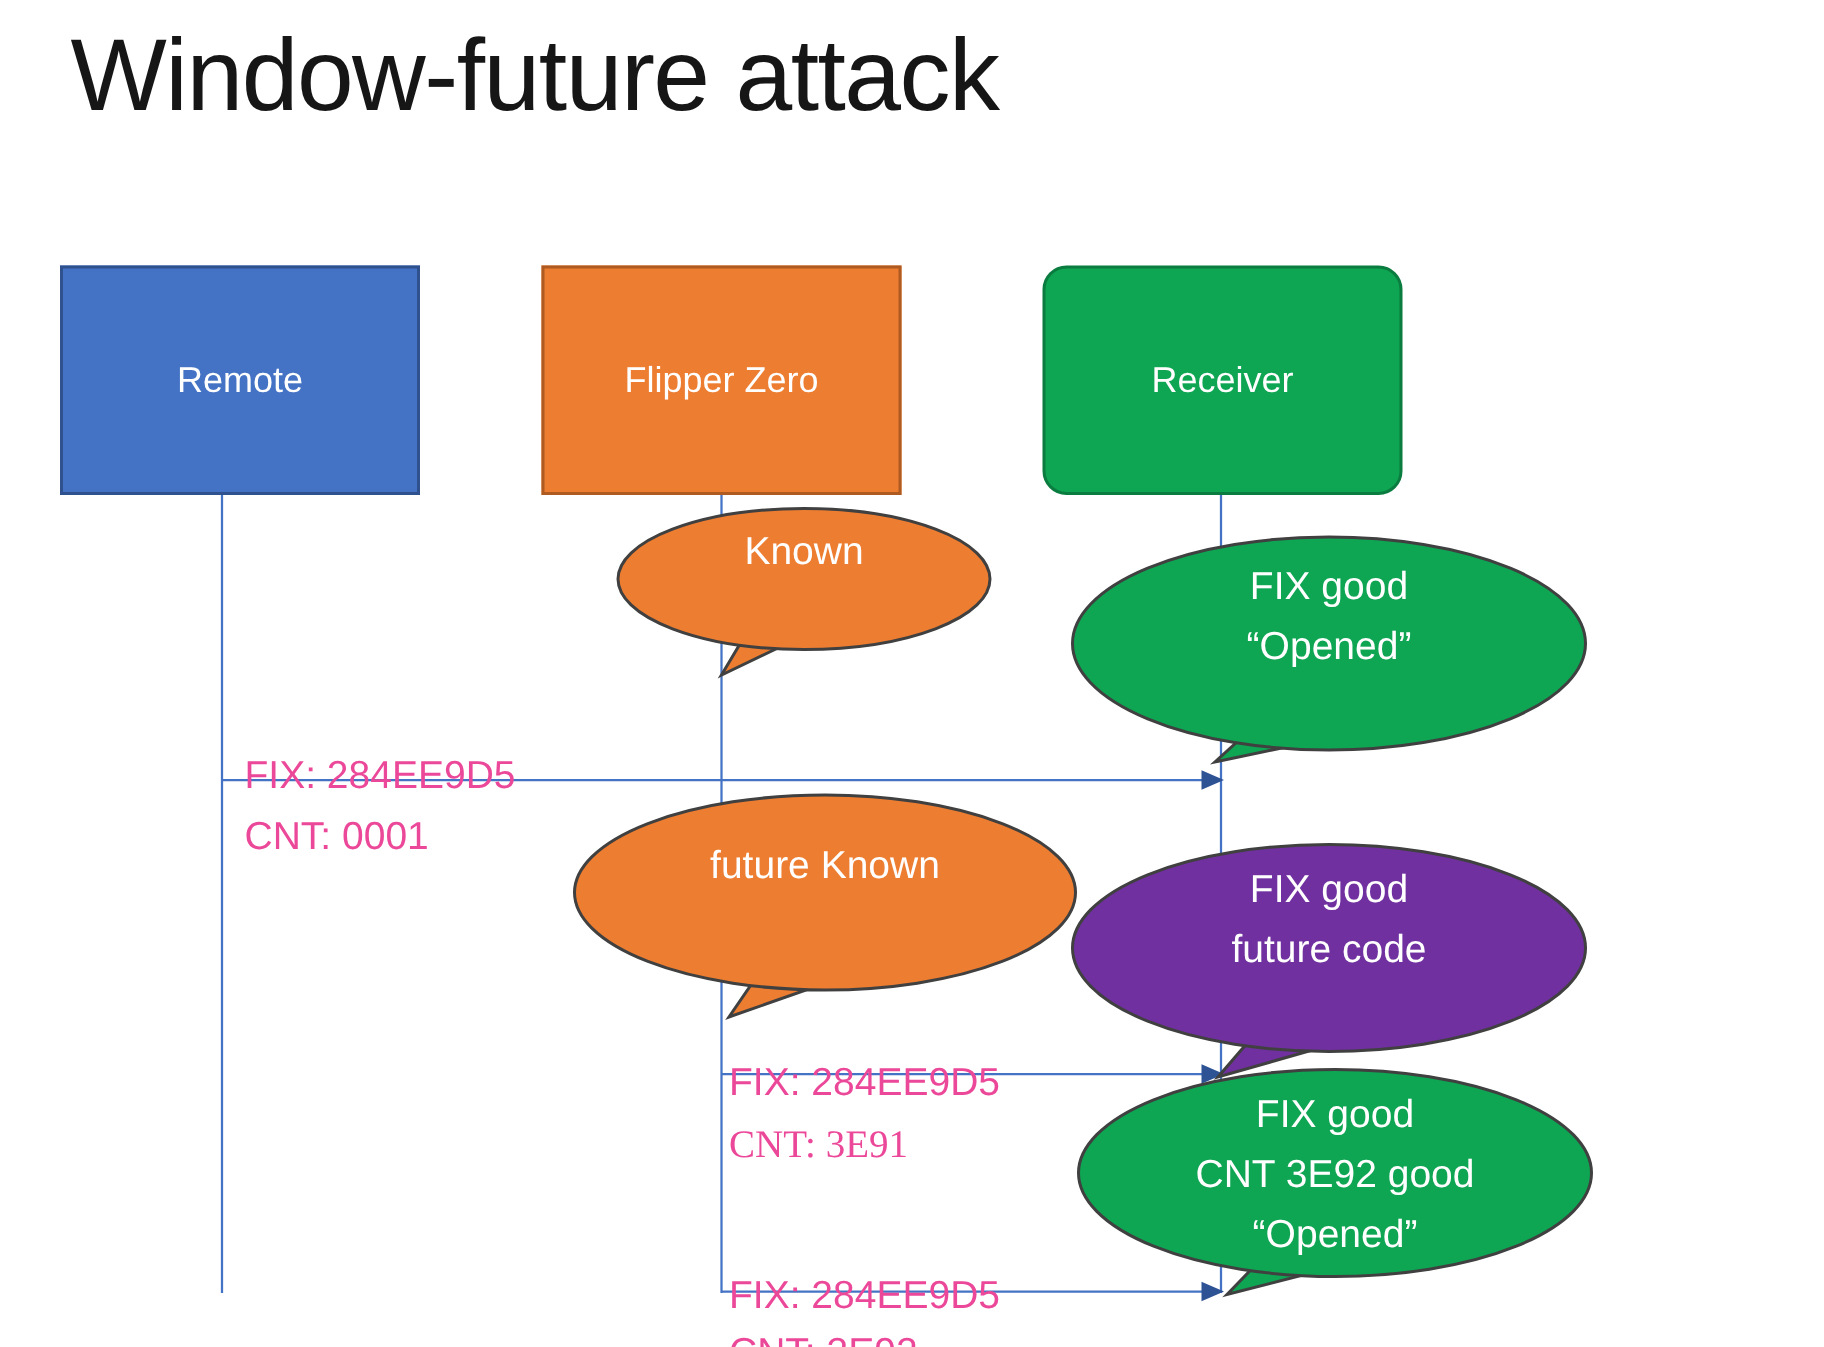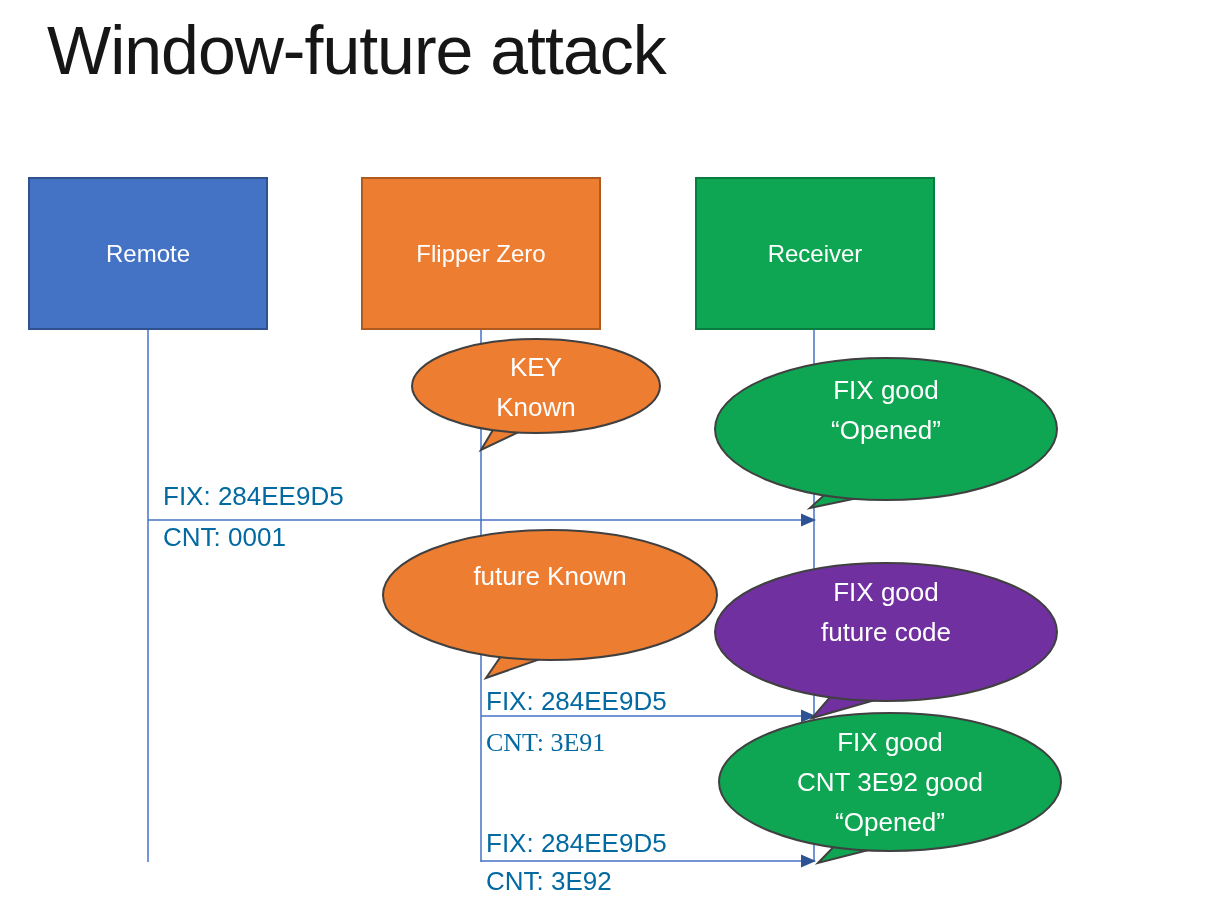--- a/index.html
+++ b/index.html
@@ -12,37 +12,37 @@
     font-size:68px; font-weight:400; color:#161616;
     letter-spacing:-1px; line-height:1; white-space:nowrap;
   }
   .actor {
     position:absolute; top:177px; width:240px; height:153px;
     box-sizing:border-box; border:2px solid;
     display:flex; align-items:center; justify-content:center;
     background:var(--bg); border-color:var(--bd);
   }
   .actor span { color:#ffffff; font-size:24px; }
-  #actor-remote   { left:28px;text-align:center;  }
+  #actor-remote   { left:40px;text-align:center;  }
   #actor-flipper  { left:361px; }
-  #actor-receiver { left:695px; }
+  #actor-receiver { left:695px;border-radius:16px; }
 
   svg.overlay { position:absolute; left:0; top:0; }
   .lifeline   { stroke:var(--line); stroke-width:1.5; }
   .arrow-line { stroke:var(--line); stroke-width:1.5; }
   .arrow-head { fill:var(--arrow); }
   .bubble .shape { fill:var(--fill); stroke:var(--stroke); stroke-width:2; }
 
   .bubble-text {
     position:absolute; text-align:center; color:#ffffff;
     font-size:26px; line-height:40px;
   }
   .msg-label {
-    position:absolute; color:#0369a1; font-size:26px;
-    line-height:1.2; white-space:nowrap;
+    position:absolute; color:#ec4899; font-size:26px;
+    line-height:1.2; white-space:nowrap;margin-top:20px;
   }
 </style>
 </head>
 <body>
 
 <div class="canvas">
 
   <h1 class="title">Window-future attack</h1>
 
   <div class="actor" id="actor-remote" style="--bg: #4472C4; --bd: #2F528F;">
@@ -90,21 +90,20 @@
       <ellipse class="shape" cx="886" cy="632" rx="171" ry="69"></ellipse>
     </g>
 
     <g class="bubble" style="--fill: #0EA553; --stroke: #404040;">
       <polygon class="shape" points="848,832 900,842 818,863"></polygon>
       <ellipse class="shape" cx="890" cy="782" rx="171" ry="69"></ellipse>
     </g>
   </svg>
 
   <div class="bubble-text" style="left:411px; top:347px; width:250px;">
-    <div>KEY</div>
     <div>Known</div>
   </div>
 
   <div class="bubble-text" style="left:716px; top:370px; width:340px;">
     <div>FIX good</div>
     <div>“Opened”</div>
   </div>
 
   <div class="bubble-text" style="left:400px; top:556px; width:300px;">
     <div>future Known</div>

